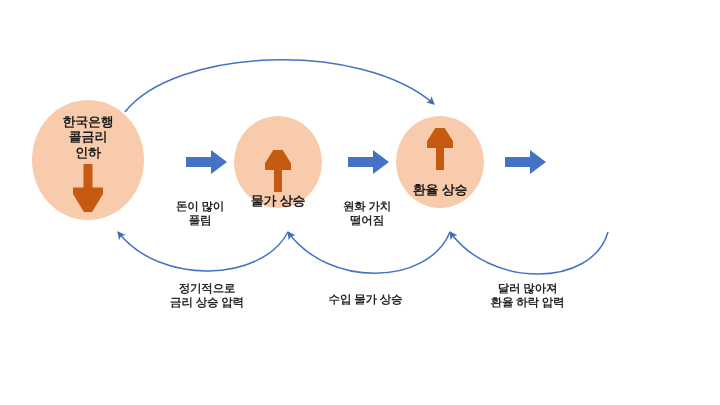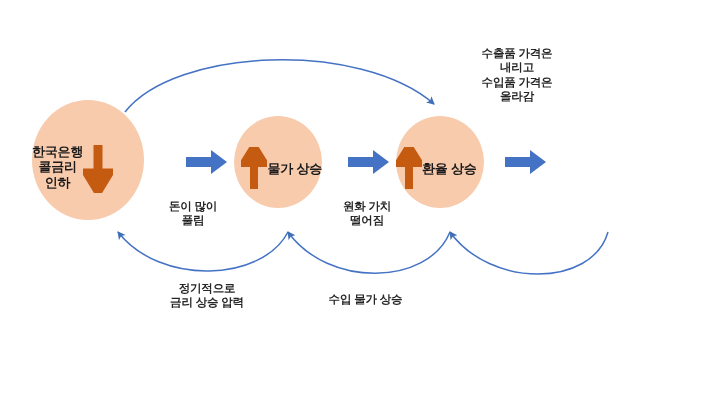--- a/index.html
+++ b/index.html
@@ -24,21 +24,21 @@
     left: 0;
     top: 0;
     width: 720px;
     height: 405px;
   }
   .node {
     position: absolute;
     border-radius: 50%;
     background: #F8CBAD;
     display: flex;
-    flex-direction: row;
+    flex-direction: column;
     align-items: center;
     justify-content: flex-end;
     box-sizing: border-box;
   }
   .node-label {
     font-size: 13px;
     font-weight: bold;
     color: #1a1a1a;
     line-height: 1.18;
     text-align: center;
@@ -101,45 +101,43 @@
     <svg width="26" height="42">
       <path d="M13,42 L13,14 M13,0 L3,16 L23,16 Z" fill="#C55A11" stroke="#C55A11" stroke-width="8" stroke-linejoin="miter"></path>
     </svg>
     <div class="node-label" style="margin-top:1px;">물가 상승</div>
   </div>
 
   <div class="node" style="left:396px; top:116px; width:88px; height:92px; justify-content:flex-start; padding-top:12px;">
     <svg width="26" height="42">
       <path d="M13,42 L13,14 M13,0 L3,16 L23,16 Z" fill="#C55A11" stroke="#C55A11" stroke-width="8" stroke-linejoin="miter"></path>
     </svg>
-    <div class="node-label" style="margin-top:1px;text-align:right;">환율 상승</div>
+    <div class="node-label" style="margin-top:12px;text-align:right;">환율 상승</div>
   </div>
 
 
   <svg class="blue-arrow" style="left:186px; top:148px;" width="42" height="28" viewBox="0 0 42 28">
     <path d="M0,9 L25,9 L25,2 L41,14 L25,26 L25,19 L0,19 Z" fill="#4472C4"></path>
   </svg>
   <svg class="blue-arrow" style="left:348px; top:148px;" width="42" height="28" viewBox="0 0 42 28">
     <path d="M0,9 L25,9 L25,2 L41,14 L25,26 L25,19 L0,19 Z" fill="#4472C4"></path>
   </svg>
   <svg class="blue-arrow" style="left:505px; top:148px;" width="42" height="28" viewBox="0 0 42 28">
     <path d="M0,9 L25,9 L25,2 L41,14 L25,26 L25,19 L0,19 Z" fill="#4472C4"></path>
   </svg>
 
 
-  <div class="edge-label" style="left:452px; top:46px; width:130px;">수출품 가격은
-내리고
-수입품 가격은
-올라감</div>
 
-  <div class="edge-label" style="left:148px; top:199px; width:90px;">돈이 많이
+  <div class="edge-label" style="left:155px; top:199px; width:90px;">돈이 많이
 풀림</div>
 
   <div class="edge-label" style="left:142px; top:281px; width:130px;">정기적으로
 금리 상승 압력</div>
 
   <div class="edge-label" style="left:322px; top:199px; width:90px;">원화 가치
 떨어짐</div>
 
   <div class="edge-label" style="left:308px; top:292px; width:115px;">수입 물가 상승</div>
 
+  <div class="edge-label" style="left:460px; top:281px; width:135px;">달러 많아져
+환율 하락 압력</div>
 
 </div>
 
 </body></html>

